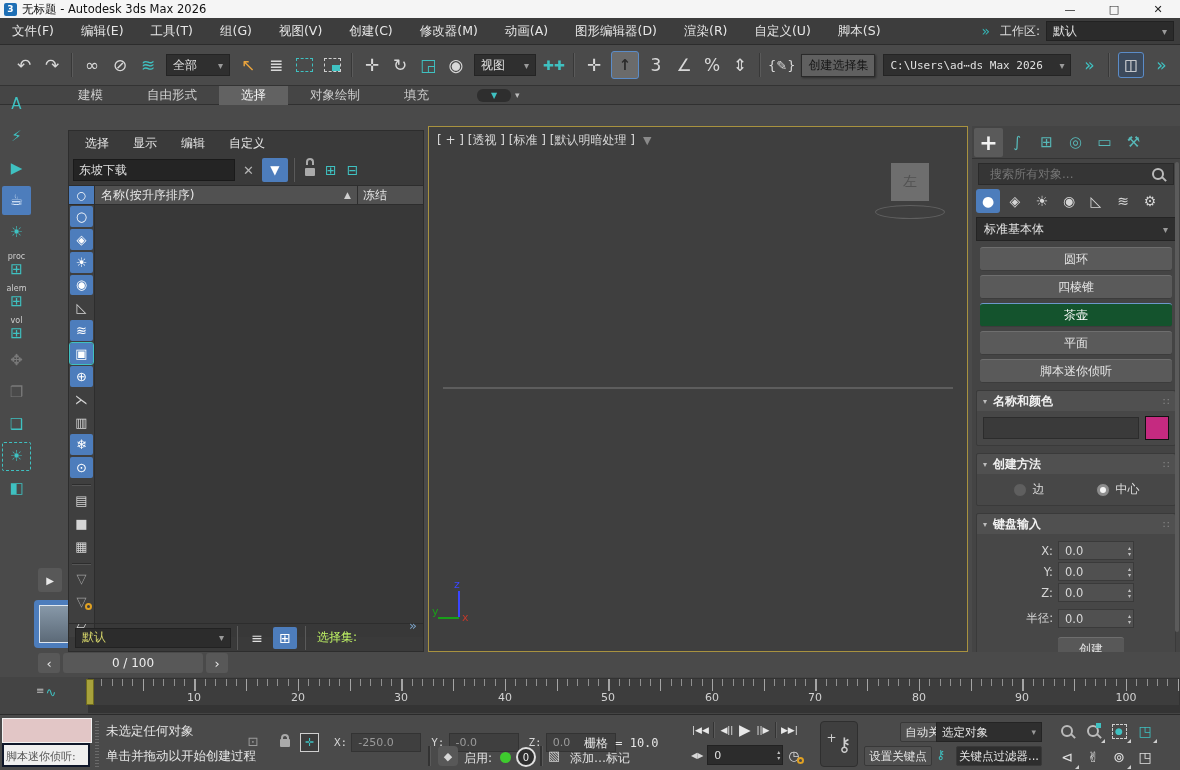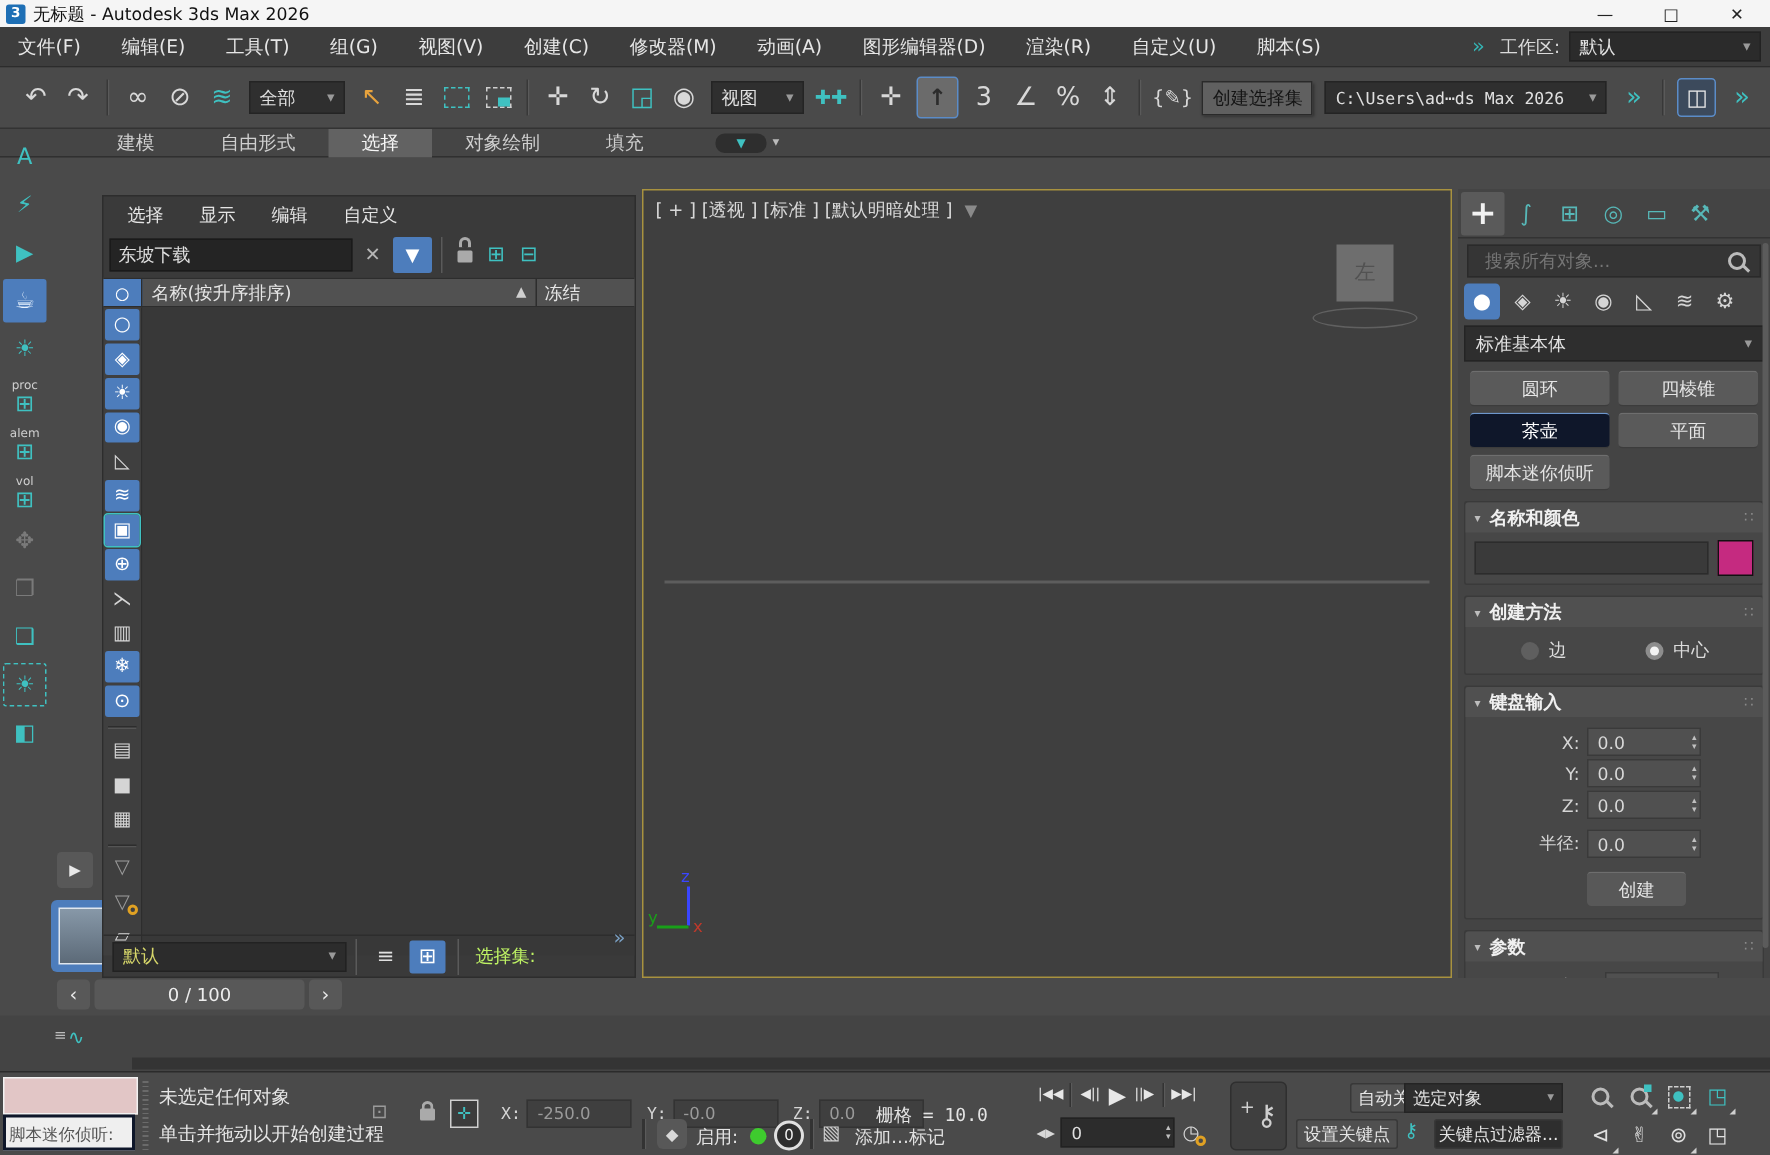--- a/index.html
+++ b/index.html
@@ -130,24 +130,24 @@
   .cp-search{display:flex;align-items:center;margin:4px 6px 2px 6px;height:20px;background:#353535;border:1px solid #2a2a2a;padding:0 9px}
   .cp-search input{flex:1;background:transparent;border:none;outline:none;color:#9a9a9a;font-family:inherit;font-size:12px}
   .mag{width:8px;height:8px;border:2px solid #bbb;border-radius:50%;position:relative;flex:none}
   .mag::after{content:"";position:absolute;width:6px;height:2px;background:#bbb;transform:rotate(45deg);right:-5px;bottom:-2px}
   .cp-cats{display:flex;align-items:center;height:28px;padding-left:4px}
   .cat{width:24px;height:24px;display:flex;align-items:center;justify-content:center;color:#d5d5d5;font-size:14px;margin-right:3px;border-radius:3px}
   .cat.on{background:#4d7dbc;color:#fff}
   .cp-combo{margin:2px 4px;height:22px;background:#2e2e2e;border:1px solid #242424;display:flex;align-items:center;
     padding:0 7px;color:#e2e2e2}
   .cp-combo .arr{margin-left:auto;color:#9a9a9a;font-size:10px}
-  .cp-btns{display:grid;grid-template-columns:1fr 1fr;gap:4px 6px;margin:6px 8px}
+  .cp-btns{display:grid;grid-template-columns:1fr;gap:4px 6px;margin:6px 8px}
   .obtn{height:22px;background:#5a5a5a;border-top:1px solid #6e6e6e;border-bottom:1px solid #3c3c3c;border-radius:3px;
     display:flex;align-items:center;justify-content:center;color:#e4e4e4;font-size:12px}
-  .obtn.on{background:#0f172a;border-top-color:#6e97cc;color:#fff}
+  .obtn.on{background:#14532d;border-top-color:#6e97cc;color:#fff}
   .rollout{margin:7px 4px 0 4px;background:#474747;border:1px solid #3a3a3a;border-radius:2px}
   .ro-head{height:20px;display:flex;align-items:center;background:#505050;padding:0 6px;border-radius:2px 2px 0 0}
   .ro-arr{color:#bdbdbd;font-size:8px;margin-right:6px}
   .ro-title{color:#f0f0f0;font-weight:bold;font-size:12px}
   .ro-grip{margin-left:auto;color:#8a8a8a;font-size:10px}
   .nc-body{display:flex;align-items:center;padding:5px 6px}
   .nc-name{flex:1;height:20px;background:#3a3a3a;border:1px solid #2c2c2c;margin-right:6px}
   .nc-swatch{width:22px;height:22px;border:1px solid #111}
   .cm-body{display:flex;align-items:center;justify-content:space-around;padding:7px 10px}
   .radio{width:12px;height:12px;border-radius:50%;background:#5f5f5f;border:1px solid #474747;display:flex;align-items:center;justify-content:center;margin-right:6px}
@@ -596,20 +596,36 @@
   <span class="ts-btn">‹</span>
   <span class="ts-track">0 / 100</span>
   <span class="ts-btn">›</span>
 </div>
 
 <div class="ruler">
   <span class="curve-icon">
     <span class="curve-lines">≡</span>
     <span>∿</span>
   </span>
+  <div class="ruler-strip">
+    <span class="ticks-minor"></span>
+    <span class="ticks-major"></span>
+    <span class="tl-num" style="left:-10px">0</span>
+    <span class="tl-num" style="left:93px">10</span>
+    <span class="tl-num" style="left:197px">20</span>
+    <span class="tl-num" style="left:300px">30</span>
+    <span class="tl-num" style="left:404px">40</span>
+    <span class="tl-num" style="left:507px">50</span>
+    <span class="tl-num" style="left:611px">60</span>
+    <span class="tl-num" style="left:714px">70</span>
+    <span class="tl-num" style="left:818px">80</span>
+    <span class="tl-num" style="left:921px">90</span>
+    <span class="tl-num" style="left:1025px">100</span>
+    <span class="tmarker" style="background-color: rgb(168, 162, 60);"></span>
+  </div>
   <span class="trackbar"></span>
 </div>
 
 <div class="statusbar">
   <span class="listener-top"></span>
   <span class="listener-bot">脚本迷你侦听:</span>
   <span class="drag-dots" style="left:95px;top:4px;height:48px"></span>
 
   <span class="sb-status">未选定任何对象</span>
   <span class="sb-prompt">单击并拖动以开始创建过程</span>

